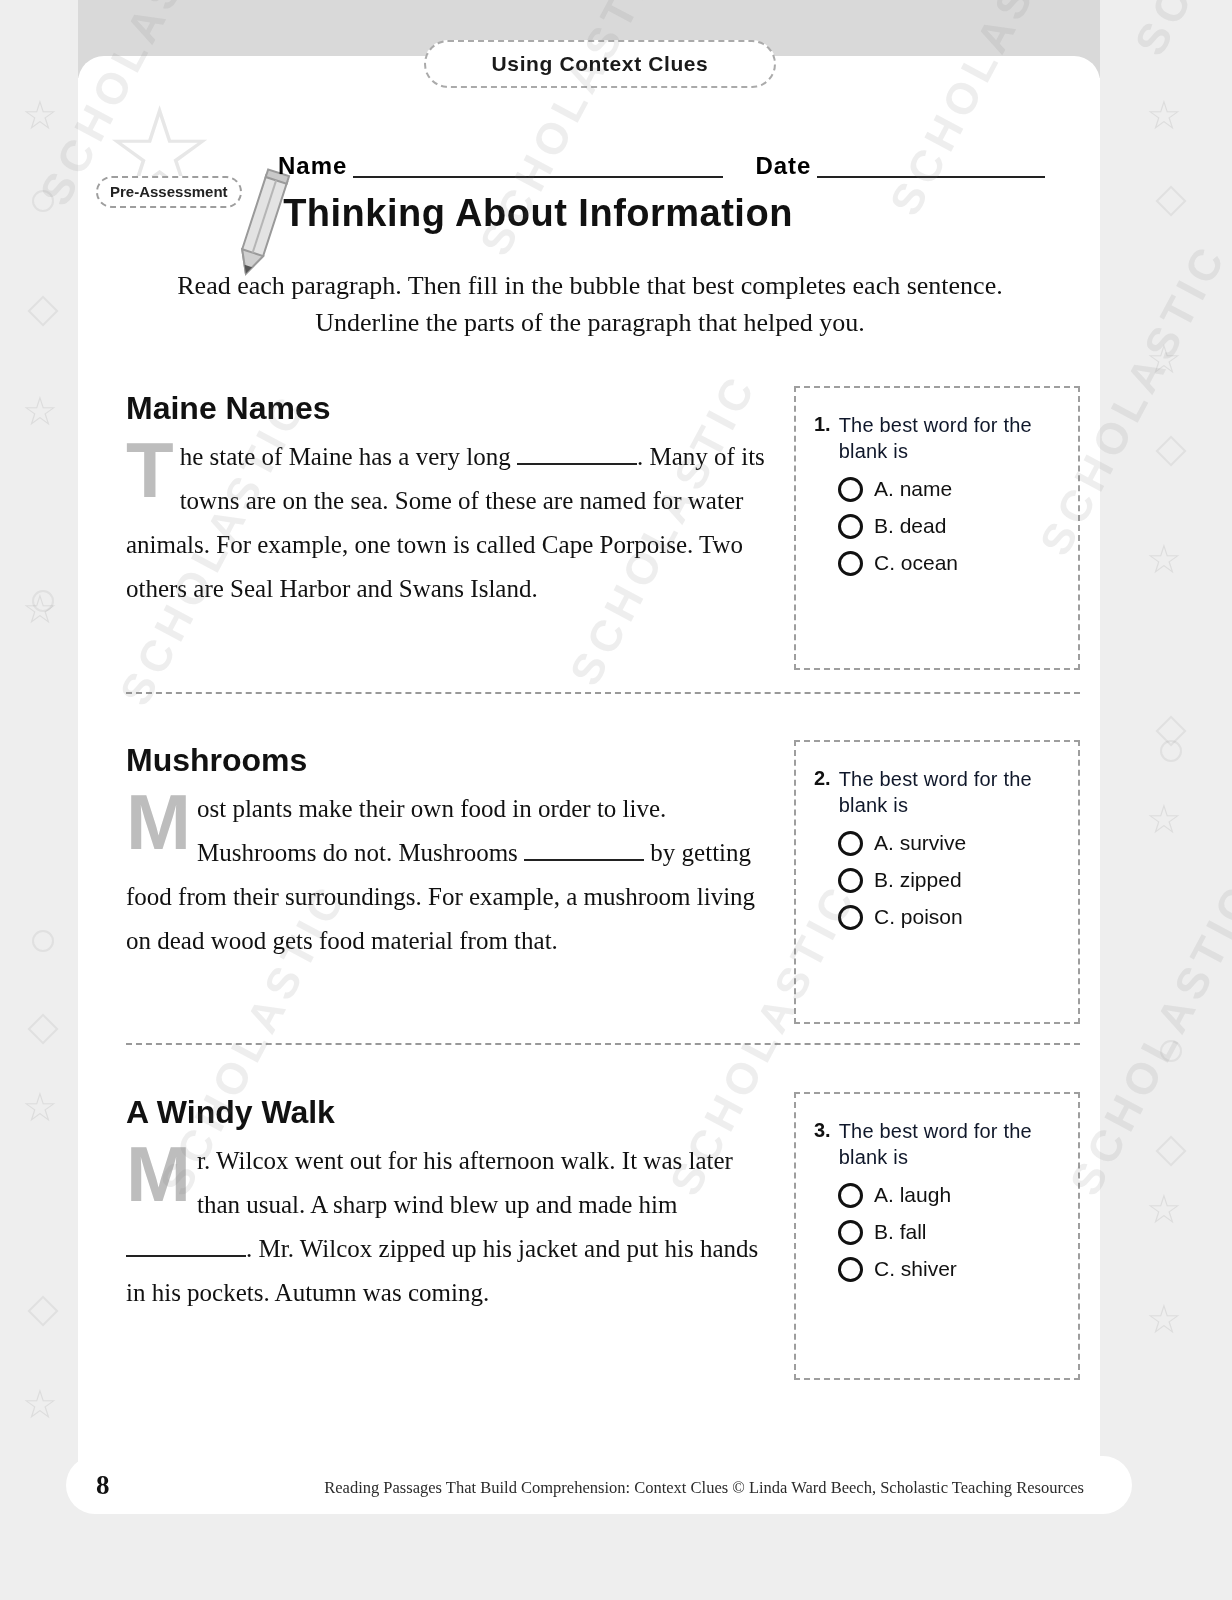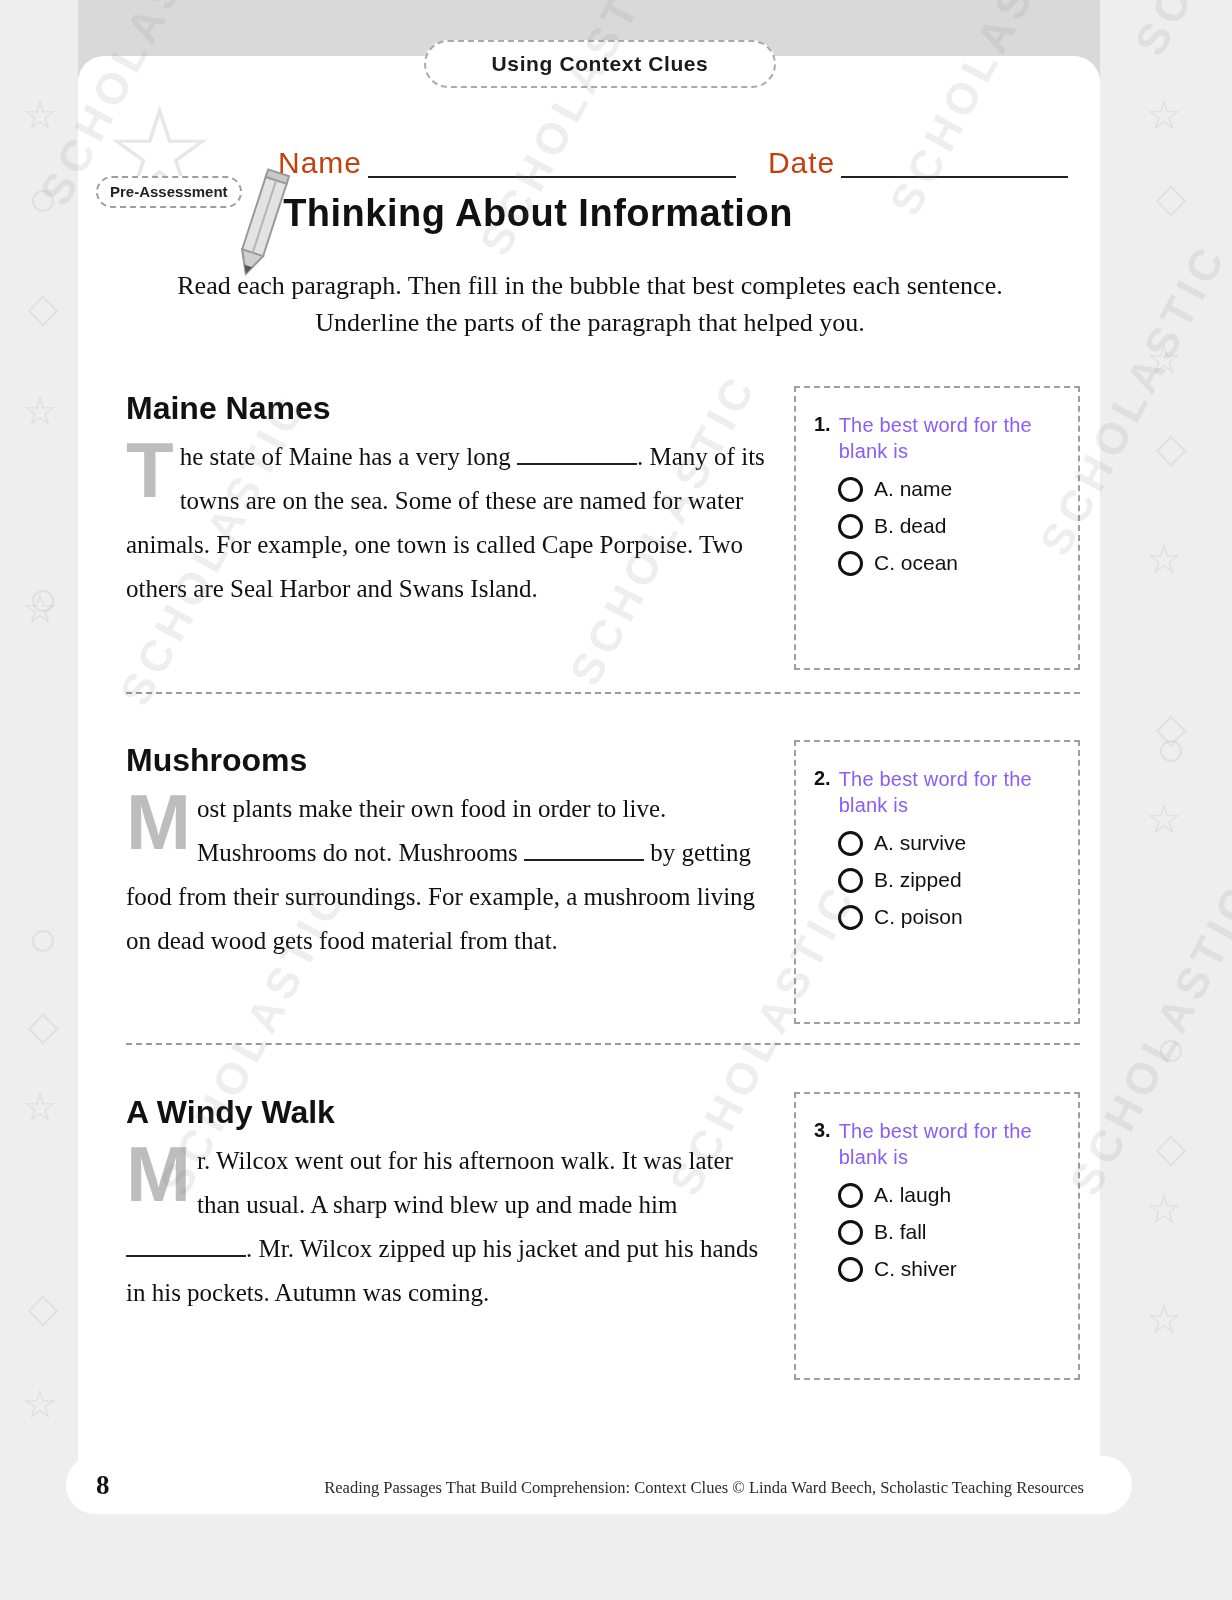--- a/index.html
+++ b/index.html
@@ -149,24 +149,24 @@
   .namedate {
     position: absolute;
     left: 278px; top: 140px;
     width: 790px; height: 40px;
     z-index: 2;
     display: flex;
     align-items: flex-end;
   }
   .nd-label {
     font-family: "Liberation Sans", sans-serif;
-    font-weight: normal;
-    font-size: 30px;
+    font-weight: bold;
+    font-size: 24px;
     letter-spacing: 1px;
-    color: #c2410c;
+    color: #000000;
   }
   .nd-rule {
     border-bottom: 2px solid #222;
     height: 22px;
     margin: 0 0 2px 6px;
   }
 
   
   .worksheet-title {
     position: absolute;
@@ -259,21 +259,21 @@
     font-weight: bold;
     font-size: 20px;
     color: #111;
     margin-right: 8px;
     padding-top: 1px;
   }
   .qstem {
     font-family: "Liberation Sans", sans-serif;
     font-size: 20px;
     line-height: 1.32;
-    color: #8b5cf6;
+    color: #0f172a;
     letter-spacing: 0.2px;
   }
   .choice {
     display: flex;
     align-items: center;
     margin: 8px 0 12px 24px;
   }
   .bubble {
     width: 25px; height: 25px;
     border: 3px solid #111;

